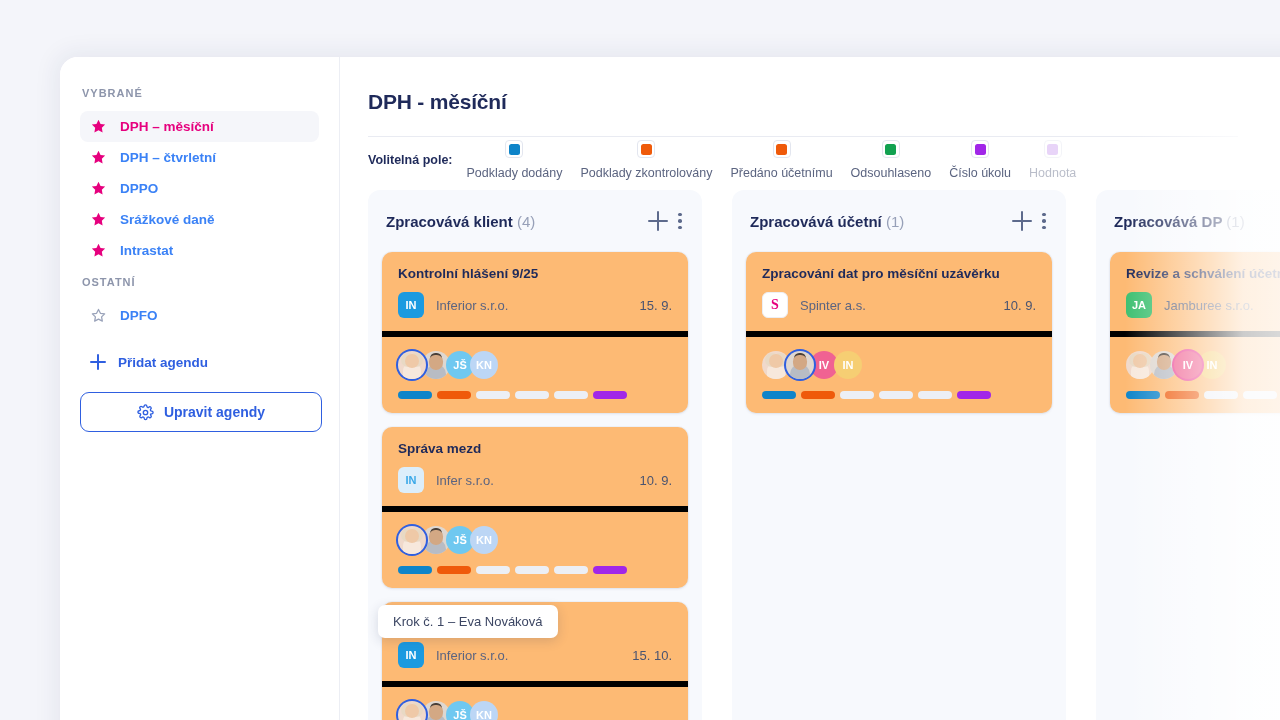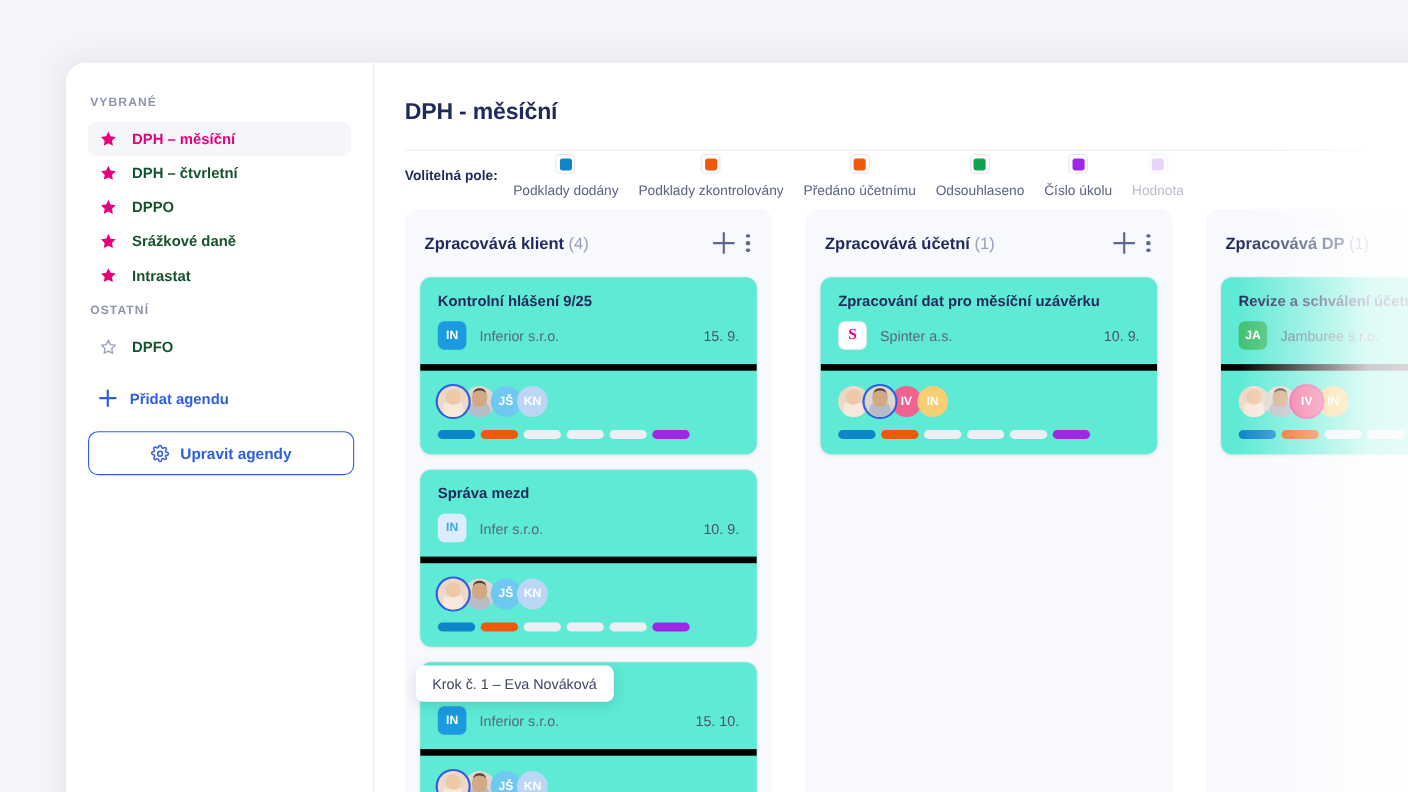--- a/index.html
+++ b/index.html
@@ -49,21 +49,21 @@
     padding: 0 10px;
     border-radius: 8px;
     cursor: pointer;
     margin-bottom: 0px;
   }
   .nav-item + .nav-item { margin-top: 0px; }
   .nav-item.active { background: #f5f6fa; }
   .nav-label {
     font-size: 13.5px;
     font-weight: 700;
-    color: #14532d;
+    color: #3b82f6;
     white-space: nowrap;
   }
   .nav-item.active .nav-label { color: #e6007e; }
   .star { width: 17px; height: 17px; flex: 0 0 17px; display:block; }
   .ostatni-block { margin-top: 10px; }
   .add-agenda {
     display: flex; align-items: flex-end; gap: 12px;
     height: 31px; padding: 0 10px; margin-top: 8px;
     cursor: pointer;
   }
@@ -179,21 +179,21 @@
   }
   .col-icon-plus::before { left: 0; top: 9px; width: 20px; height: 2px; }
   .col-icon-plus::after { top: 0; left: 9px; width: 2px; height: 20px; }
   .col-icon-dots {
     width: 4px; display: flex; flex-direction: column; gap: 3px; cursor: pointer; margin-right: 2px;
   }
   .col-icon-dots i { width: 3.5px; height: 3.5px; border-radius: 50%; background: #5d6a8c; display:block; }
 
   
   .card {
-    background: #5eead4;
+    background: #fdba74;
     border-radius: 10px;
     box-shadow: 0 1px 3px rgba(40,55,100,0.09), 0 0 0 1px rgba(40,55,100,0.03);
     margin-bottom: 14px;
     overflow: hidden;
   }
   .card-top { padding: 14px 16px 13px 16px; }
   .card-title {
     font-size: 13.5px; font-weight: 700; color: #1f2a5a;
     margin-bottom: 11px; white-space: nowrap;
   }

